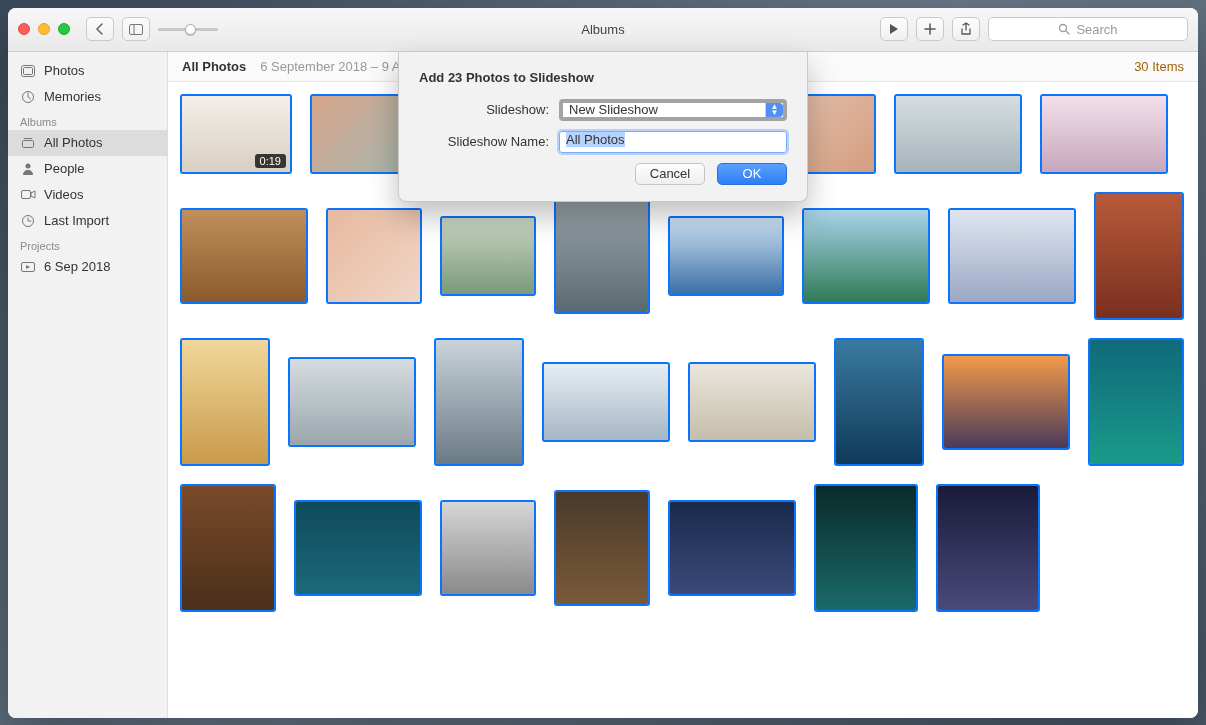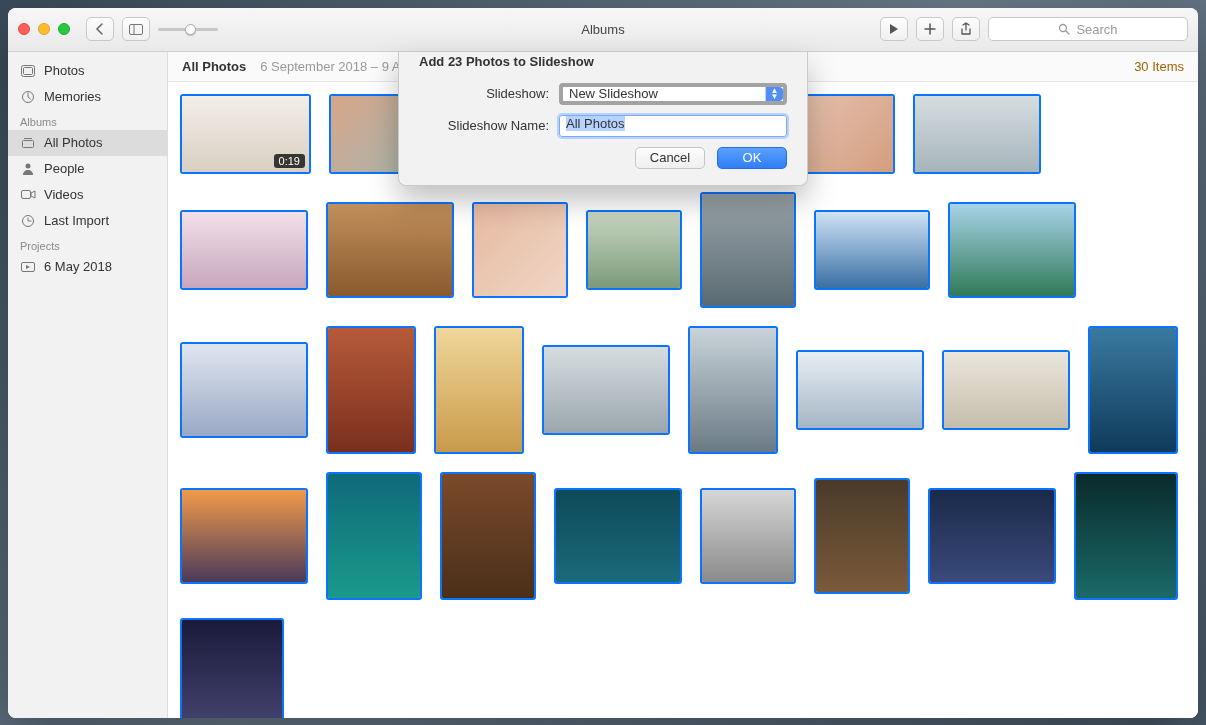--- a/index.html
+++ b/index.html
@@ -68,21 +68,21 @@
   .thumb-inner{width:100%;height:100%;}
   .badge{
     position:absolute;bottom:4px;right:4px;background:rgba(0,0,0,.75);color:#fff;
     font-size:11px;padding:1px 5px;border-radius:3px;
   }
   
   .sheet{
     position:absolute;top:44px;left:50%;transform:translateX(-50%);
     width:410px;background:#f2f2f2;border:1px solid #c9c9c9;border-top:none;
     border-radius:0 0 8px 8px;box-shadow:0 14px 30px rgba(0,0,0,.25);
-    padding:2px 20px 16px;font-size:13px;color:#333;z-index:50;
+    padding:18px 20px 16px;font-size:13px;color:#333;z-index:50;
   }
   .sheet-title{font-weight:700;margin-bottom:14px;}
   .sheet-row{display:flex;align-items:center;margin-bottom:10px;}
   .sheet-row label{width:130px;text-align:right;margin-right:10px;}
   .popup{
     flex:1;height:22px;border:4px solid #a3a3a3;border-radius:4px;background:#fff;
     display:flex;align-items:center;padding:0 6px;position:relative;font-size:13px;
   }
   .popup-arrows{
     position:absolute;right:0;top:0;bottom:0;width:18px;border-left:1px solid #bcd4ff;
@@ -218,33 +218,33 @@
       </div>
 
       <div class="sb-header">Projects</div>
       <div class="sb-item">
         <span class="sb-icon">
           <svg width="14" height="12" viewBox="0 0 14 12">
               <rect x="0.5" y="1.5" width="13" height="9" rx="1.5" fill="none" stroke="#777"></rect>
               <path d="M5 4l4 2-4 2z" fill="#777"></path>
             </svg>
         </span>
-        <span>6 May 2018</span>
+        <span>6 Sep 2018</span>
       </div>
     </div>
 
     <div class="content">
       <div class="content-header">
         <span class="ch-title">All Photos</span>
         <span class="ch-date">6 September 2018 – 9 April 2019</span>
         <span class="ch-count">30 Items</span>
       </div>
       <div class="grid-wrap">
         <div class="grid" id="grid">
-            <div class="thumb" style="width: 131px; height: 80px;">
+            <div class="thumb" style="width: 112px; height: 80px;">
               <div class="thumb-inner" style="background: linear-gradient(rgb(243, 239, 233), rgb(217, 207, 194));"></div>
               <div class="badge">0:19</div>
             </div>
             <div class="thumb" style="width: 128px; height: 80px;">
               <div class="thumb-inner" style="background: linear-gradient(135deg, rgb(215, 165, 138), rgb(159, 185, 179));"></div>
             </div>
             <div class="thumb" style="width: 128px; height: 80px;">
               <div class="thumb-inner" style="background: linear-gradient(rgb(191, 160, 122), rgb(140, 107, 74));"></div>
             </div>
             <div class="thumb" style="width: 128px; height: 80px;">

